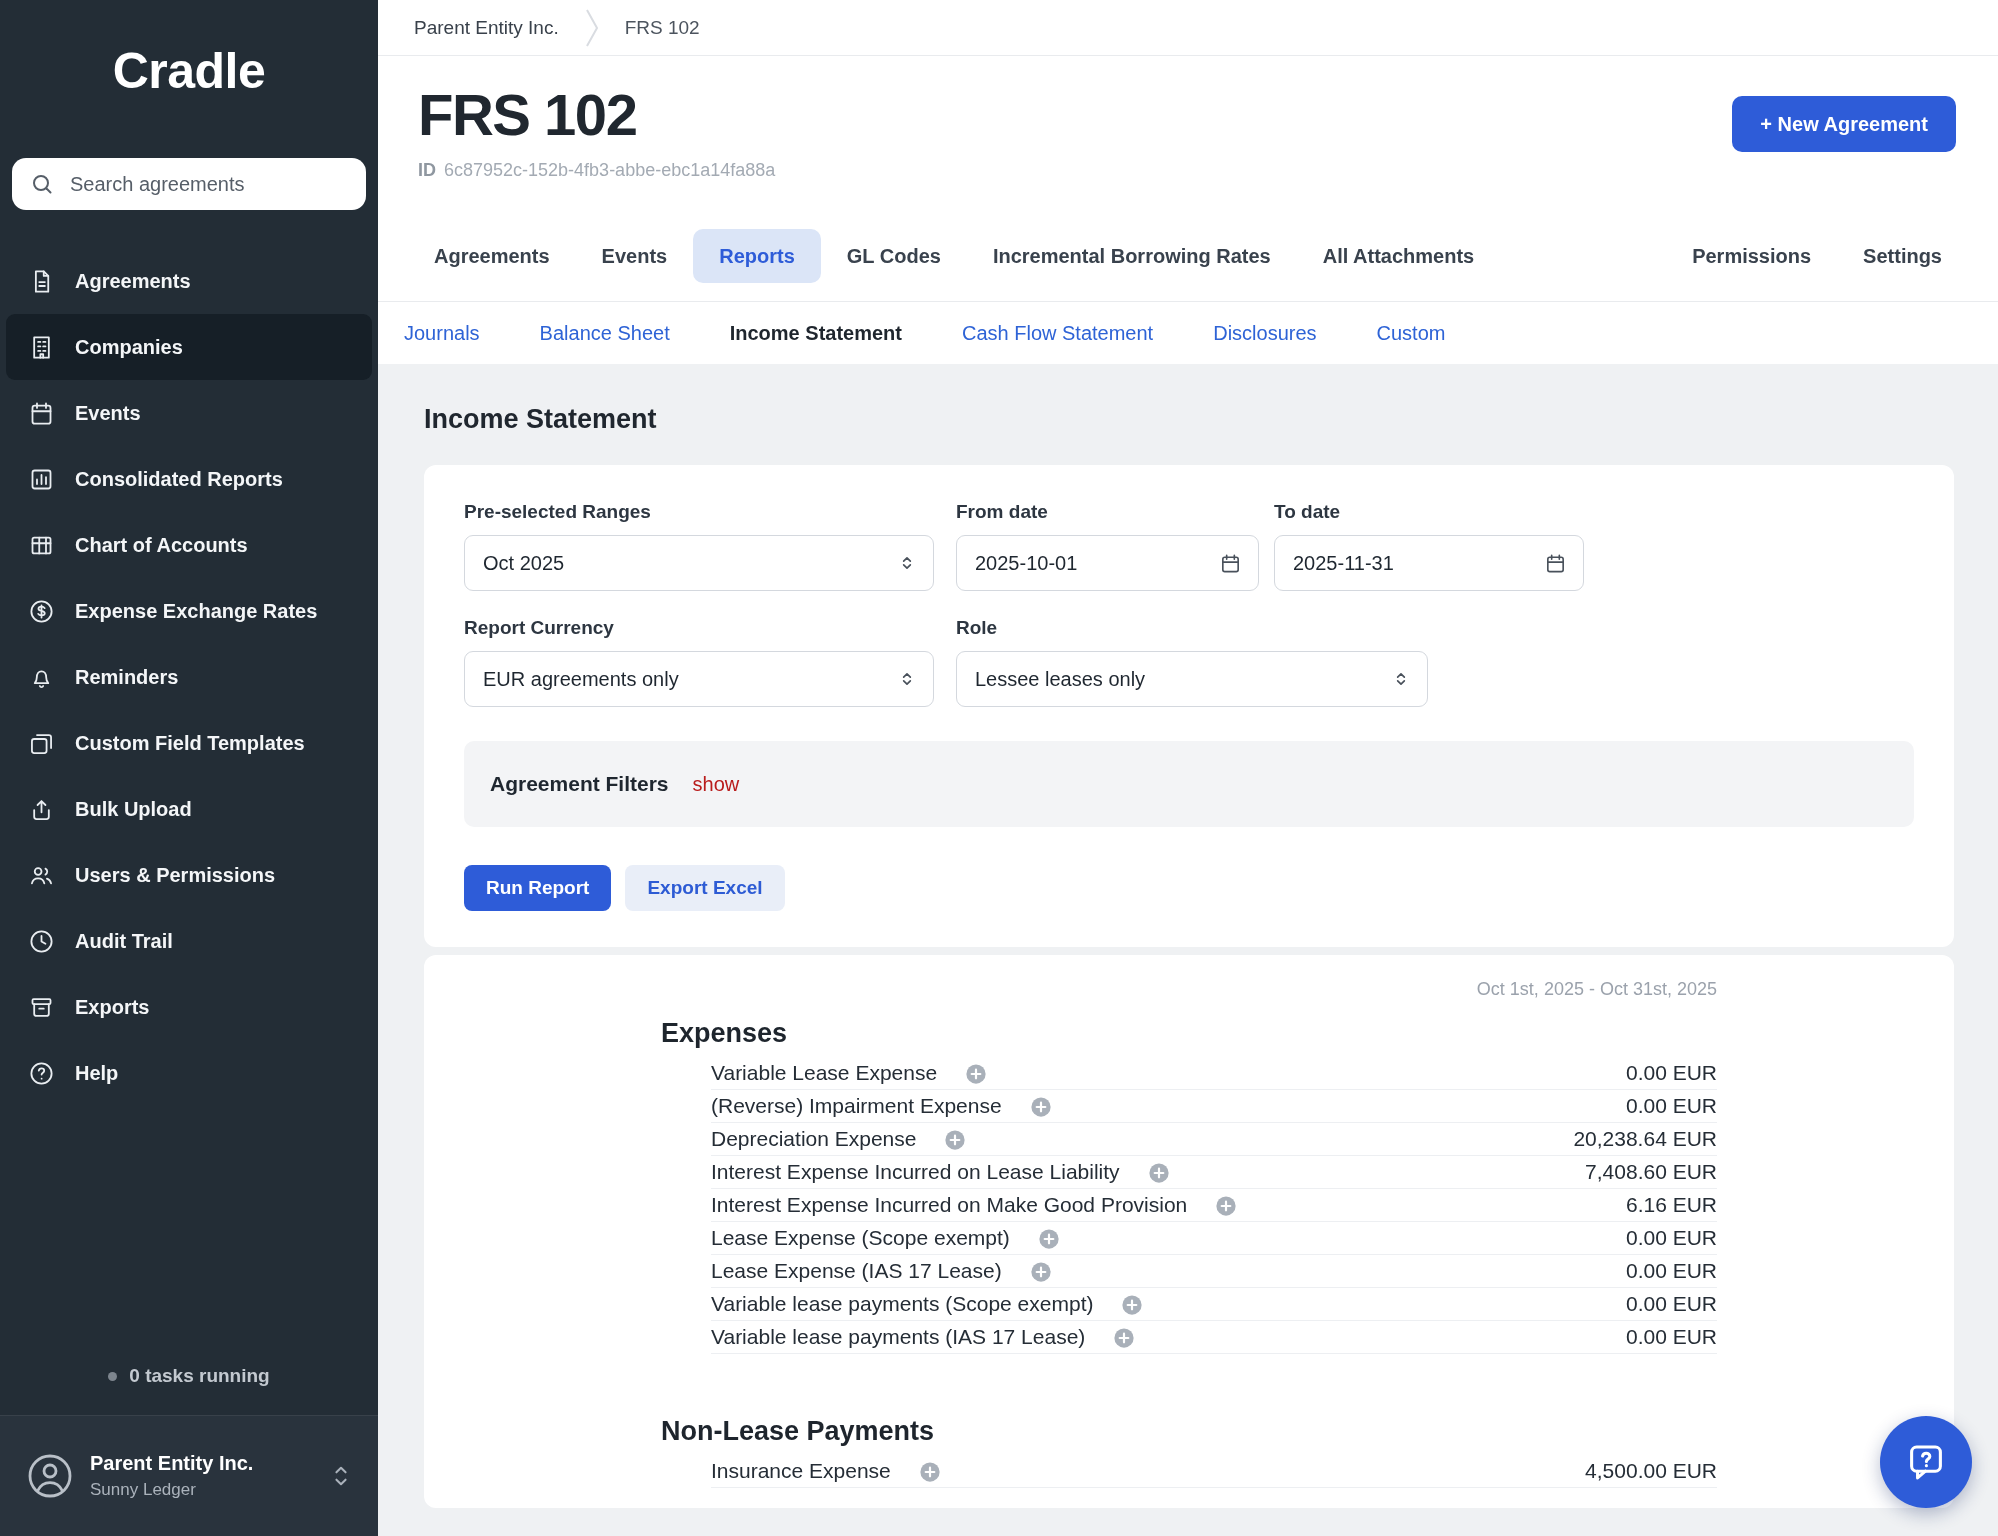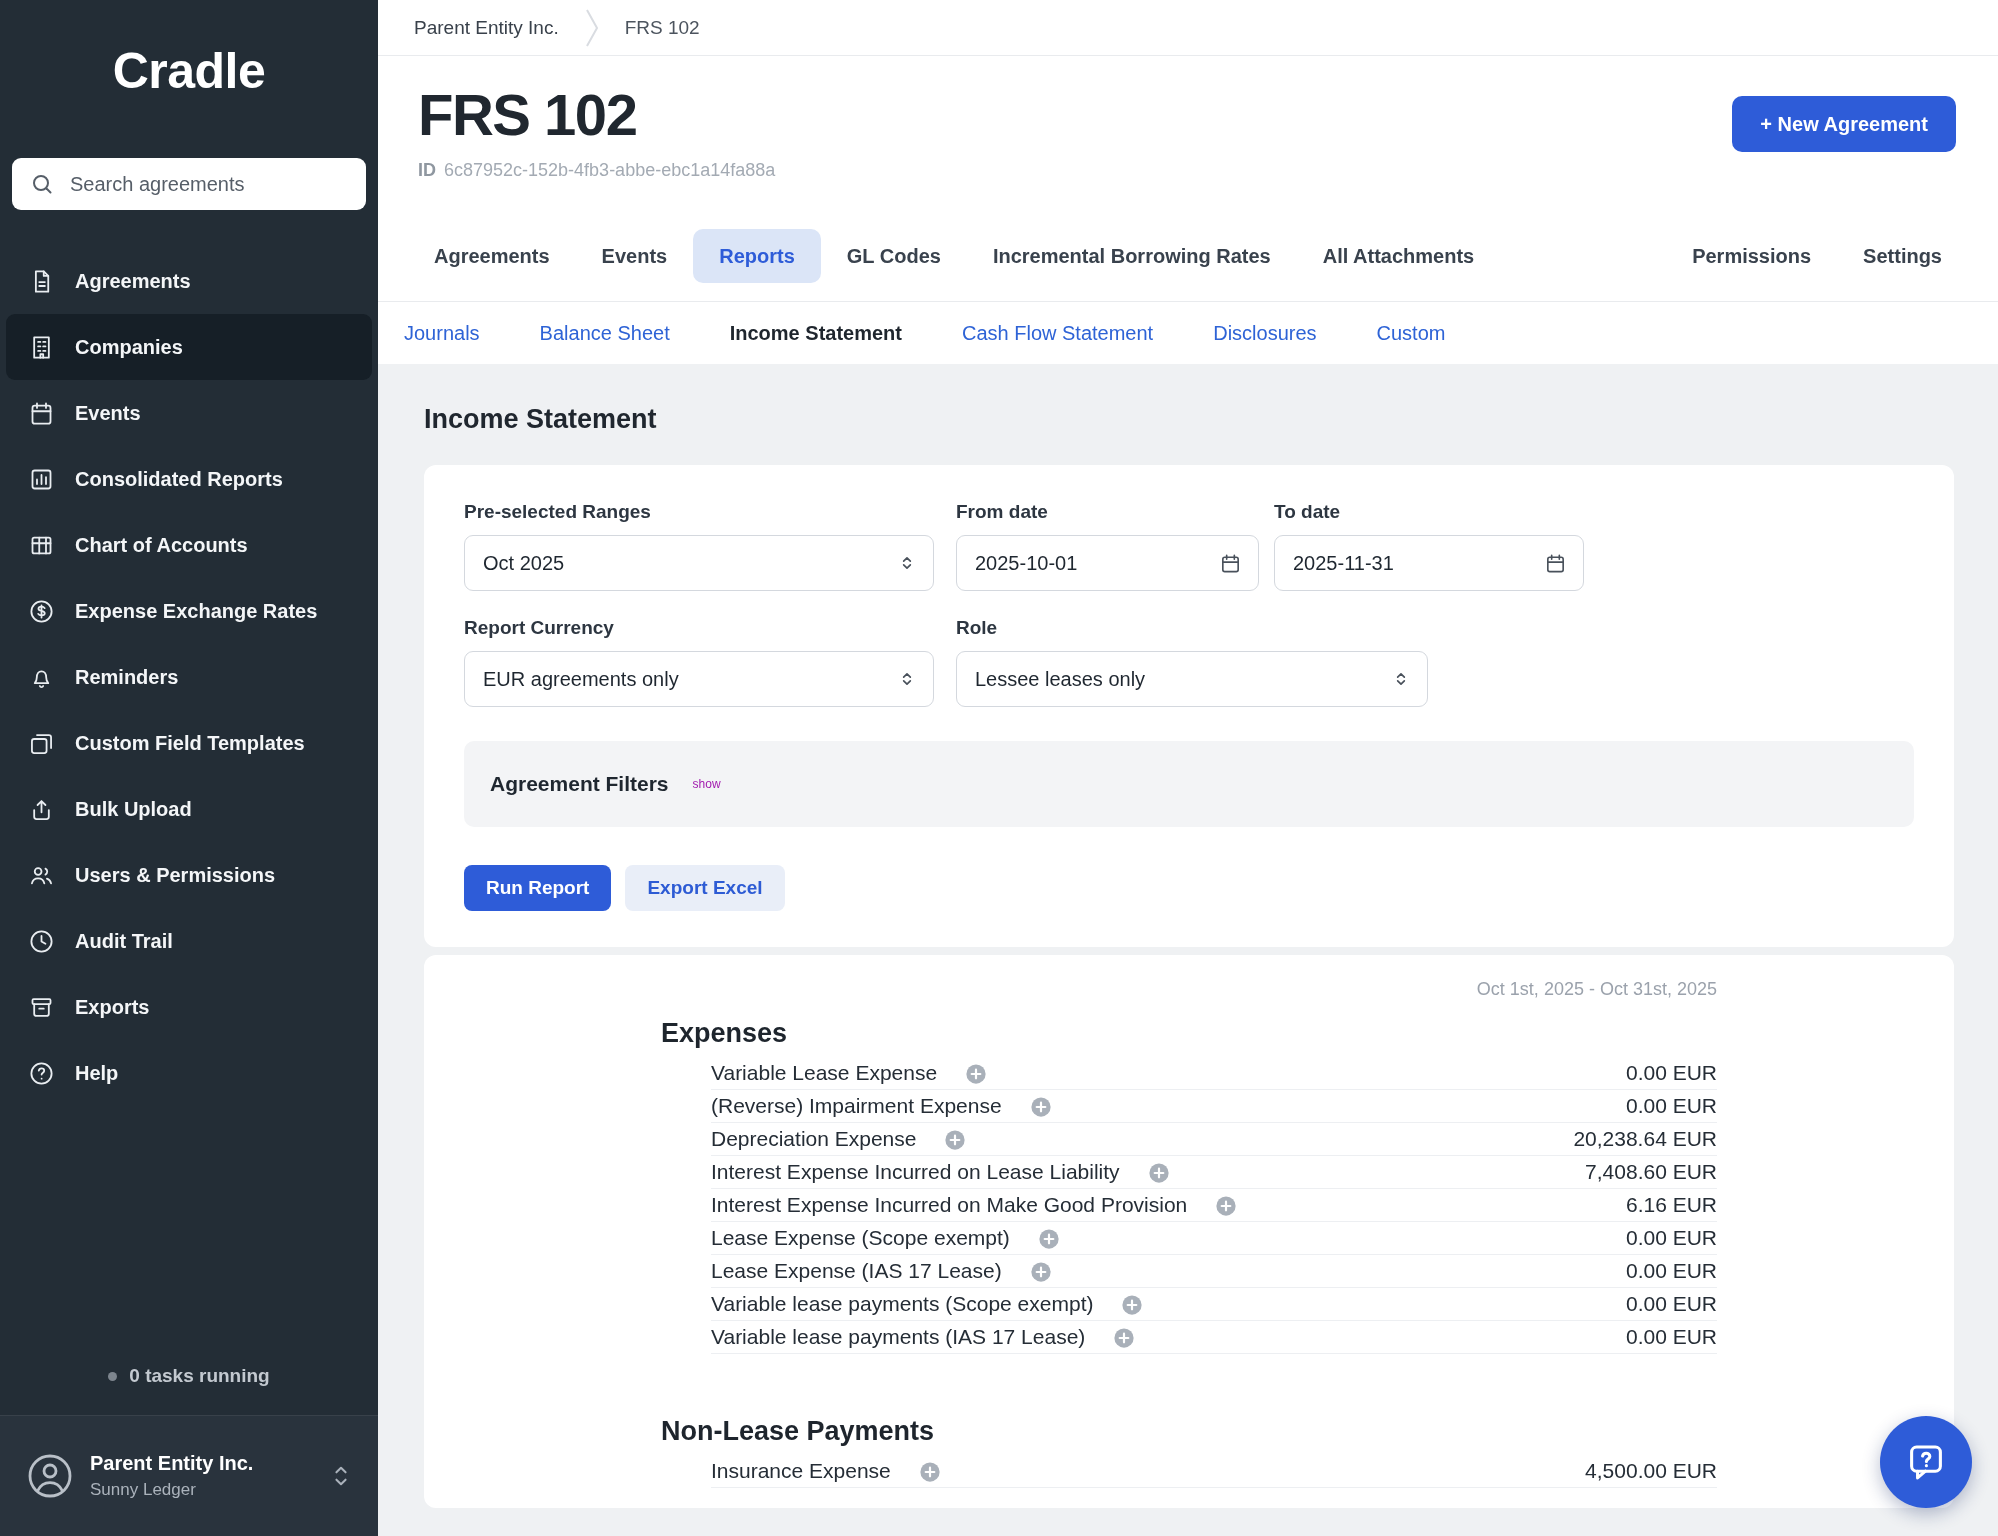--- a/index.html
+++ b/index.html
@@ -3,21 +3,21 @@
 <meta charset="utf-8">
 <style>
   *{margin:0;padding:0;box-sizing:border-box}
   html,body{width:1998px;height:1536px}
   body{font-family:"Liberation Sans",sans-serif;display:flex;background:#eff1f3;overflow:hidden}
 
   
   .sidebar{width:378px;min-width:378px;background:#232d36;color:#fff;display:flex;flex-direction:column}
   .logo{font-size:50px;font-weight:800;text-align:center;margin-top:42px;letter-spacing:-.5px}
   .search-wrap{margin:58px 12px 0;position:relative}
-  .search-input{width:100%;height:52px;border:none;border-radius:9px;background:#fff;padding:0 16px 0 58px;font-size:20px;color:#222;font-family:inherit;outline:none}
+  .search-input{width:100%;height:52px;border:none;border-radius:14px;background:#fff;padding:0 16px 0 58px;font-size:20px;color:#222;font-family:inherit;outline:none}
   .search-input::placeholder{color:#565e68}
   .search-icon{position:absolute;left:18px;top:14px;width:24px;height:24px;color:#565e68}
   .search-icon svg{width:24px;height:24px}
   .nav{margin-top:38px;padding:0 6px}
   .nav-item{display:flex;align-items:center;height:66px;padding-left:22px;border-radius:9px;cursor:pointer;gap:20px}
   .nav-item.active{background:#161f27}
   .nav-icon{width:27px;height:27px;color:#e9edf1;display:flex;flex:0 0 auto}
   .nav-icon svg{width:27px;height:27px;fill:none;stroke:currentColor;stroke-width:1.6;stroke-linecap:round;stroke-linejoin:round}
   .nav-label{font-size:20px;font-weight:600;color:#f4f6f8;white-space:nowrap}
   .side-spacer{flex:1}
@@ -59,21 +59,21 @@
   .field label{display:block;font-size:19px;font-weight:600;color:#2d3641;margin-bottom:12px}
   .w-range{width:470px}
   .w-from{width:303px;margin-left:22px}
   .w-to{width:310px;margin-left:15px}
   .w-cur{width:470px}
   .w-role{width:472px;margin-left:22px}
   .control{height:56px;border:1px solid #d4d8de;border-radius:9px;display:flex;align-items:center;justify-content:space-between;padding:0 16px 0 18px;font-size:20px;color:#1f2730;cursor:pointer;background:#fff}
   .cicon{color:#49515b;display:flex}
   .filters-bar{margin-top:34px;background:#f3f4f6;border-radius:10px;height:86px;display:flex;align-items:center;padding:0 26px;gap:24px}
   .filters-title{font-size:21px;font-weight:700;color:#1f2730}
-  .link{color:#a21caf;font-size:12px;cursor:pointer}
+  .link{color:#b91c1c;font-size:20px;cursor:pointer}
   .actions{margin-top:38px;display:flex;gap:14px}
   .btn-run{height:46px;padding:0 22px;border:none;border-radius:8px;background:#2e5cd8;color:#fff;font-size:19px;font-weight:700;font-family:inherit;cursor:pointer}
   .btn-export{height:46px;padding:12px 22px;border:none;border-radius:8px;background:#e9eef8;color:#2d5bd4;font-size:19px;font-weight:600;font-family:inherit;cursor:pointer}
 
   .report-card{margin-top:8px;padding:24px 0 20px;flex:0 0 auto}
   .period{text-align:right;padding-right:237px;font-size:18px;color:#9ba2ac}
   .report-body{width:1056px;margin:0 auto}
   .rsec-title{font-size:27px;font-weight:700;color:#1e252d;margin-top:18px}
   .rsec-title.gap{margin-top:62px}
   .rrows{margin-left:50px;margin-top:8px}

